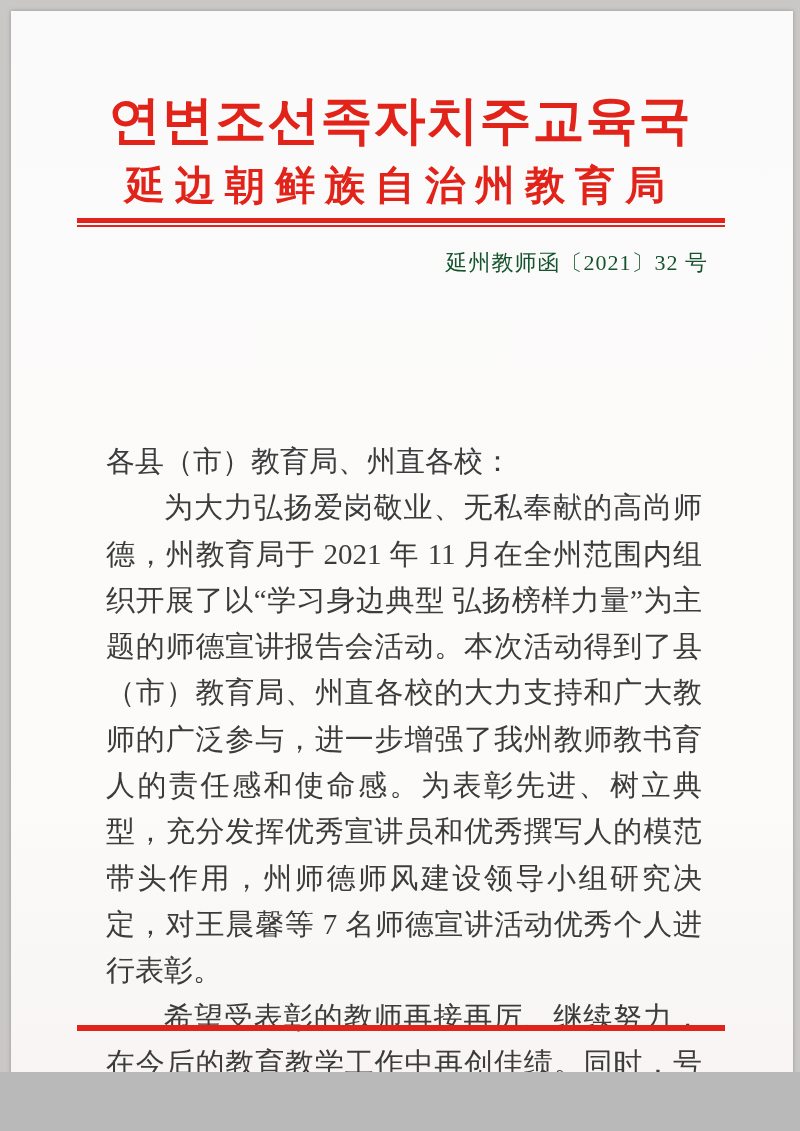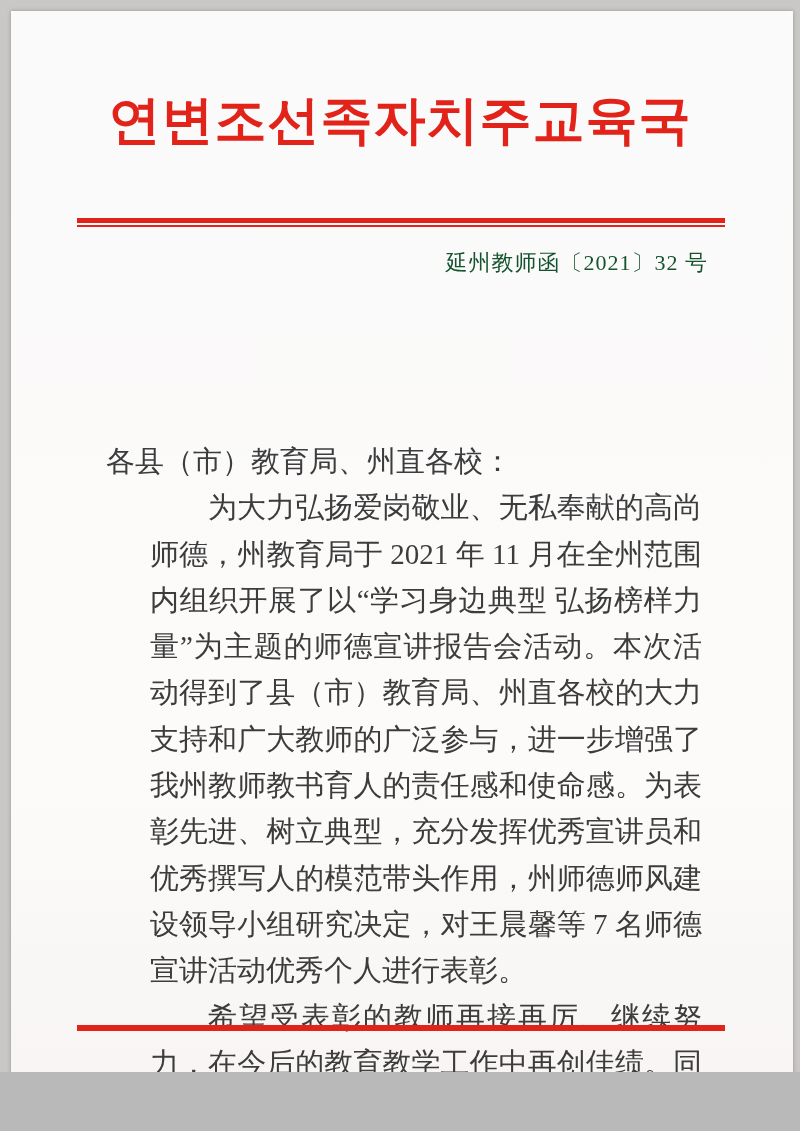--- a/index.html
+++ b/index.html
@@ -88,37 +88,38 @@
   .body-text {
     position: absolute;
     left: 106px; top: 438px;
     width: 596px;
     font-size: 29px;
     line-height: 46.3px;
     color: var(--ink, #3c3c3c);
     text-align: justify;
   }
   .body-text p { margin: 0; }
-  .body-text p.indent { text-indent: 2em; margin-left: 44px; }
+  .body-text p.indent { text-indent: 2em; }
   .footer-rule {
     position: absolute;
     left: 77px; top: 1025px;
     width: 648px;
     height: 6px;
     background: var(--red, #e2231a);
   }
 </style>
 </head>
 <body>
 
 <div class="canvas">
   <div class="sheet"></div>
 
   <div class="korean-title">연변조선족자치주교육국</div>
 
+  <div class="chinese-title">延边朝鲜族自治州教育局</div>
 
   <div class="header-rule">
     <div class="thick"></div>
     <div class="gap"></div>
     <div class="thin"></div>
   </div>
 
   <div class="doc-number">延州教师函〔2021〕32 号</div>
 
 

